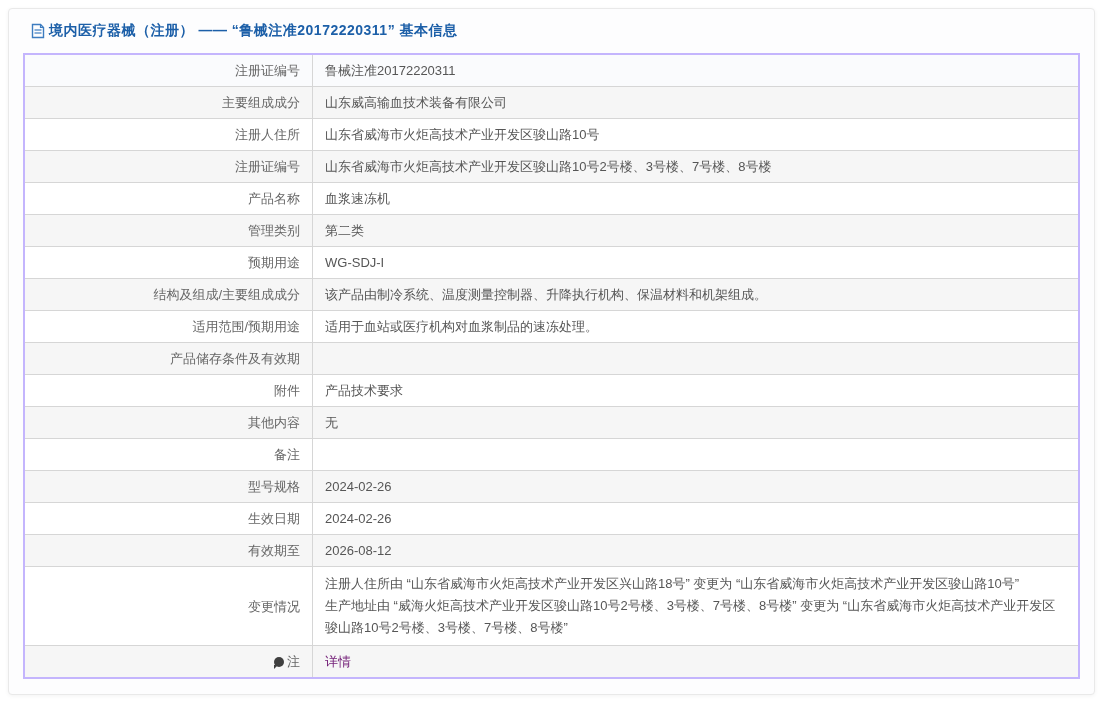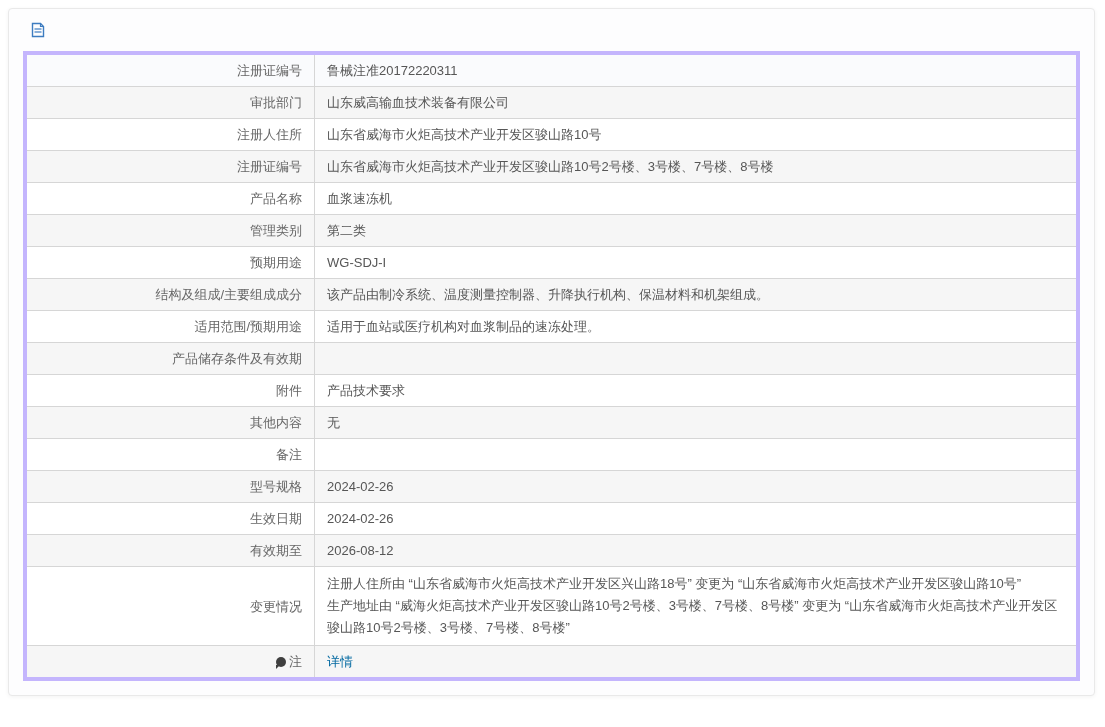--- a/index.html
+++ b/index.html
@@ -31,21 +31,21 @@
   }
   .page-title {
     color: #1c5fa8;
     font-size: 14px;
     font-weight: bold;
     letter-spacing: .5px;
   }
   .info-table {
     margin: 2px 14px 14px 14px;
     width: 1057px;
-    border: 4px solid #c4b5fd;
+    border: 2px solid #c4b5fd;
     font-size: 13px;
   }
   .tr {
     display: flex;
     border-bottom: 1px solid #d6d6d6;
     background: #ffffff;
   }
   .tr:last-child { border-bottom: none; }
   .tr:nth-child(even) { background: #f6f6f6; }
   .tr:first-child { background: #fafbfd; }
@@ -65,21 +65,21 @@
     flex: 1 1 auto;
     color: #565656;
     padding: 7px 10px 7px 12px;
     line-height: 17px;
     white-space: pre-line;
     display: flex;
     align-items: center;
   }
   .tr.multiline .td { line-height: 22px; padding-top: 6px; padding-bottom: 6px; }
   .detail-link {
-    color: #0369a1;
+    color: #701a75;
     text-decoration: none;
     cursor: pointer;
   }
   .balloon-icon {
     position: relative;
     width: 10px; height: 10px;
     background: #3f3f3f;
     border-radius: 50%;
     display: inline-block;
     margin-right: 3px;
@@ -100,32 +100,33 @@
 <div class="panel">
   <div class="panel-header">
     <span class="doc-icon">
       <svg width="14" height="16" viewBox="0 0 14 16">
         <path d="M1.5 1.5 h8 l3 3 v10 h-11 z" fill="none" stroke="#3d7cc0" stroke-width="1.4"></path>
         <path d="M9.5 1.5 v3 h3" fill="none" stroke="#3d7cc0" stroke-width="1.2"></path>
         <line x1="3.5" y1="7" x2="10.5" y2="7" stroke="#3d7cc0" stroke-width="1.2"></line>
         <line x1="3.5" y1="10" x2="10.5" y2="10" stroke="#3d7cc0" stroke-width="1.2"></line>
       </svg>
     </span>
+    <span class="page-title">境内医疗器械（注册） —— “鲁械注准20172220311” 基本信息</span>
   </div>
 
   <div class="info-table" id="info-table">
       <div class="tr">
         <div class="th">
           <span>注册证编号</span>
         </div>
         <div class="td">鲁械注准20172220311</div>
       </div>
       <div class="tr">
         <div class="th">
-          <span>审批部门</span>
+          <span>主要组成成分</span>
         </div>
         <div class="td">山东威高输血技术装备有限公司</div>
       </div>
       <div class="tr">
         <div class="th">
           <span>注册人住所</span>
         </div>
         <div class="td">山东省威海市火炬高技术产业开发区骏山路10号</div>
       </div>
       <div class="tr">

